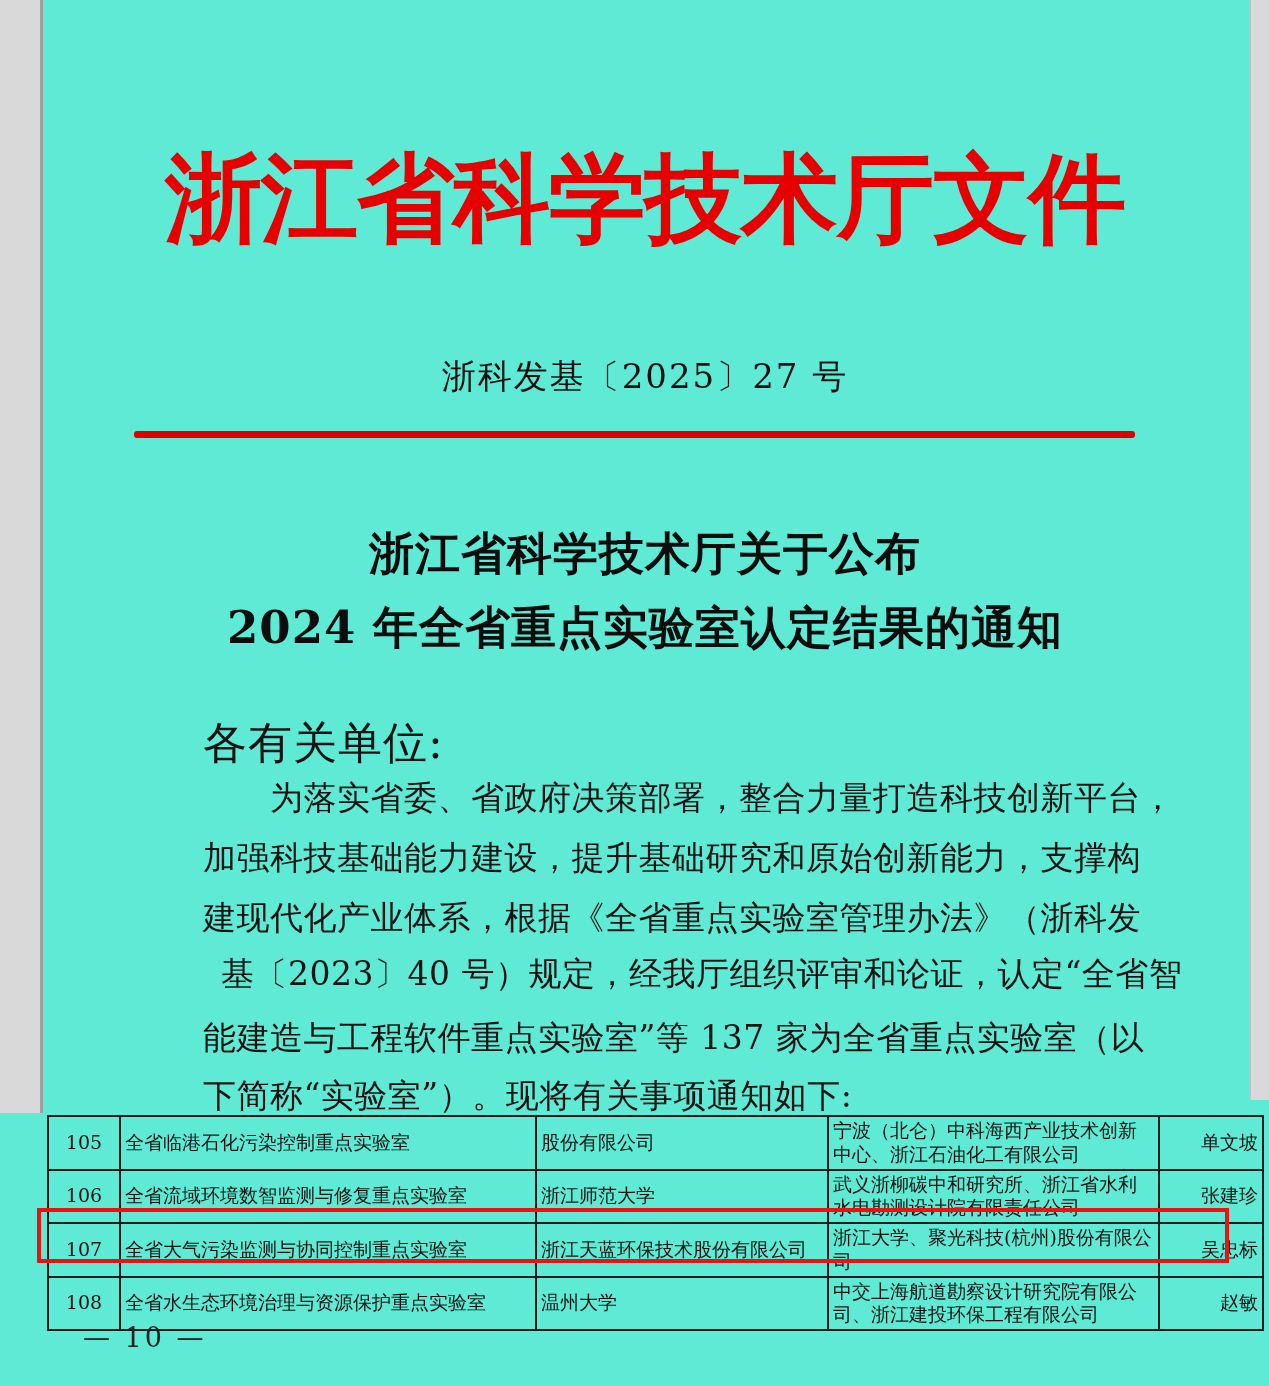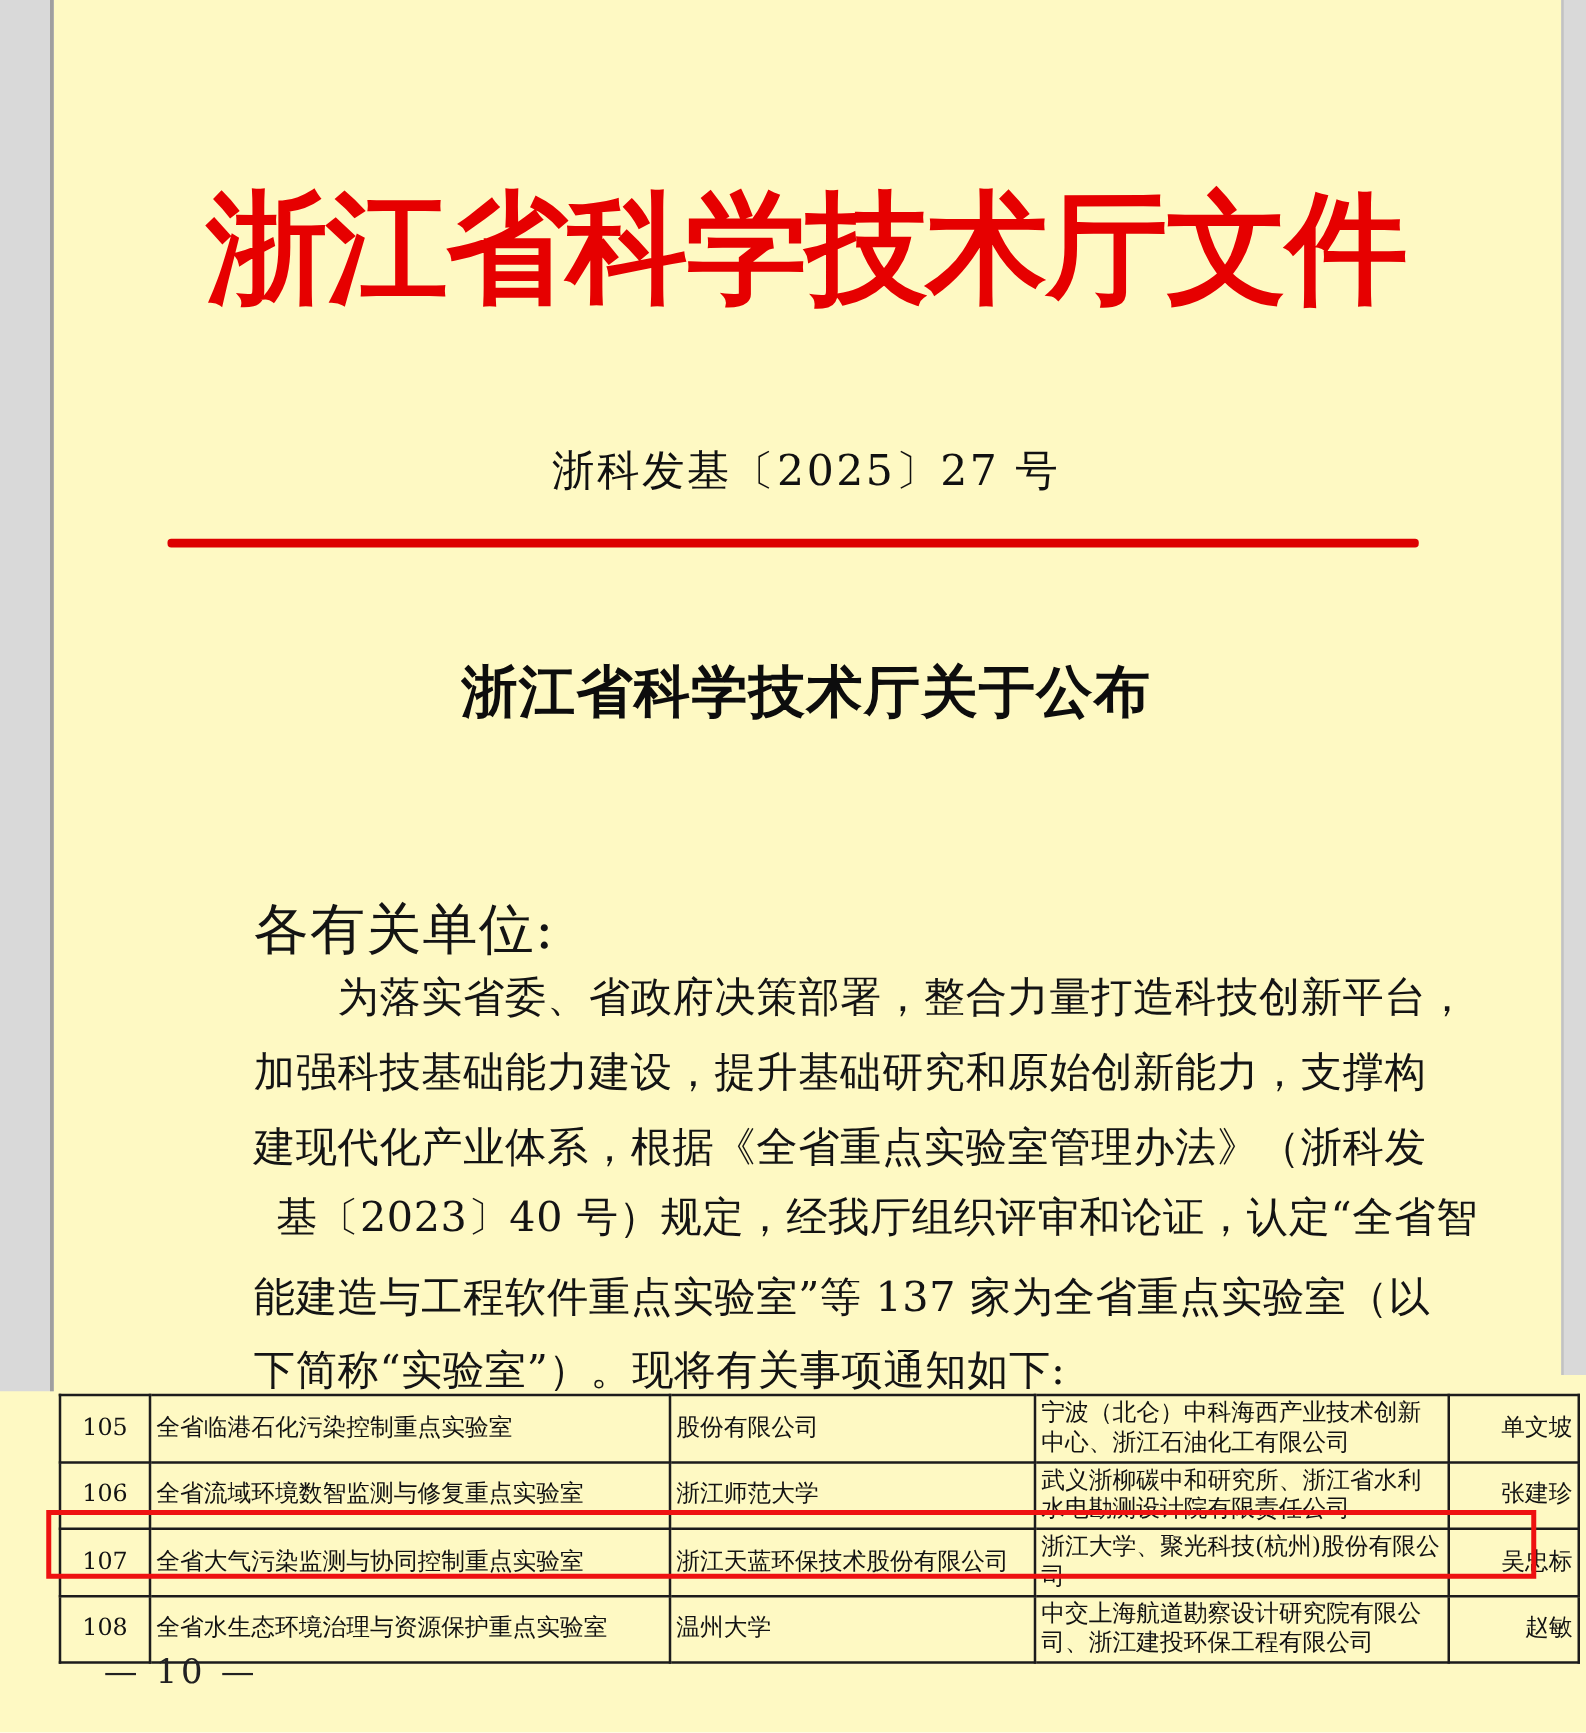--- a/index.html
+++ b/index.html
@@ -4,21 +4,21 @@
 <style>
   html, body {
     margin: 0;
     padding: 0;
     background: #ffffff;
   }
   #stage {
     position: relative;
     width: 1269px;
     height: 1386px;
-    background: #fef9c3;
+    background: #5eead4;
     overflow: hidden;
     font-family: "DejaVu Serif", "Liberation Serif", serif;
     color: #1a1a1a;
   }
   
   .margin-left {
     position: absolute; left: 0; top: 0; width: 40px; height: 1113px;
     background: #d9d9d9; border-right: 3px solid #9f9f9f;
   }
   .margin-right {
@@ -110,20 +110,21 @@
   <div class="margin-left"></div>
   <div class="margin-right"></div>
 
   <div class="red-header-title">浙江省科学技术厅文件</div>
 
   <div class="doc-number">浙科发基〔2025〕27 号</div>
 
   <div class="red-rule"></div>
 
   <div class="notice-title line1">浙江省科学技术厅关于公布</div>
+  <div class="notice-title line2">2024 年全省重点实验室认定结果的通知</div>
 
   <div class="salutation">各有关单位:</div>
 
   <div class="body-line l0">为落实省委、省政府决策部署，整合力量打造科技创新平台，</div>
   <div class="body-line l2">建现代化产业体系，根据《全省重点实验室管理办法》（浙科发</div>
   <div class="body-line l1">加强科技基础能力建设，提升基础研究和原始创新能力，支撑构</div>
   <div class="body-line l3">基〔2023〕40 号）规定，经我厅组织评审和论证，认定“全省智</div>
   <div class="body-line l4">能建造与工程软件重点实验室”等 137 家为全省重点实验室（以</div>
   <div class="body-line l5">下简称“实验室”）。现将有关事项通知如下:</div>
 

